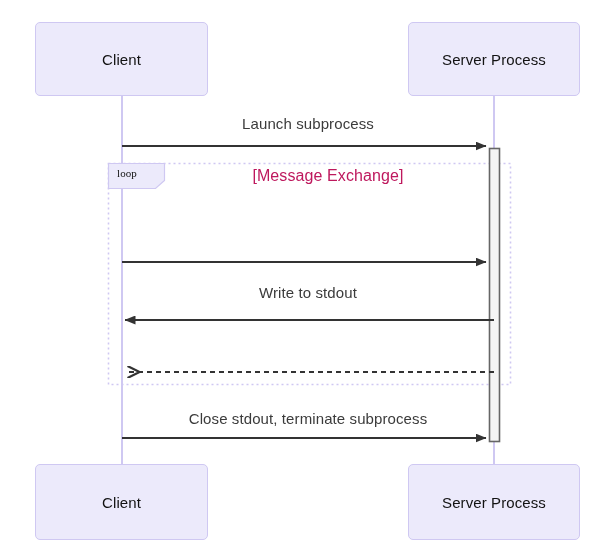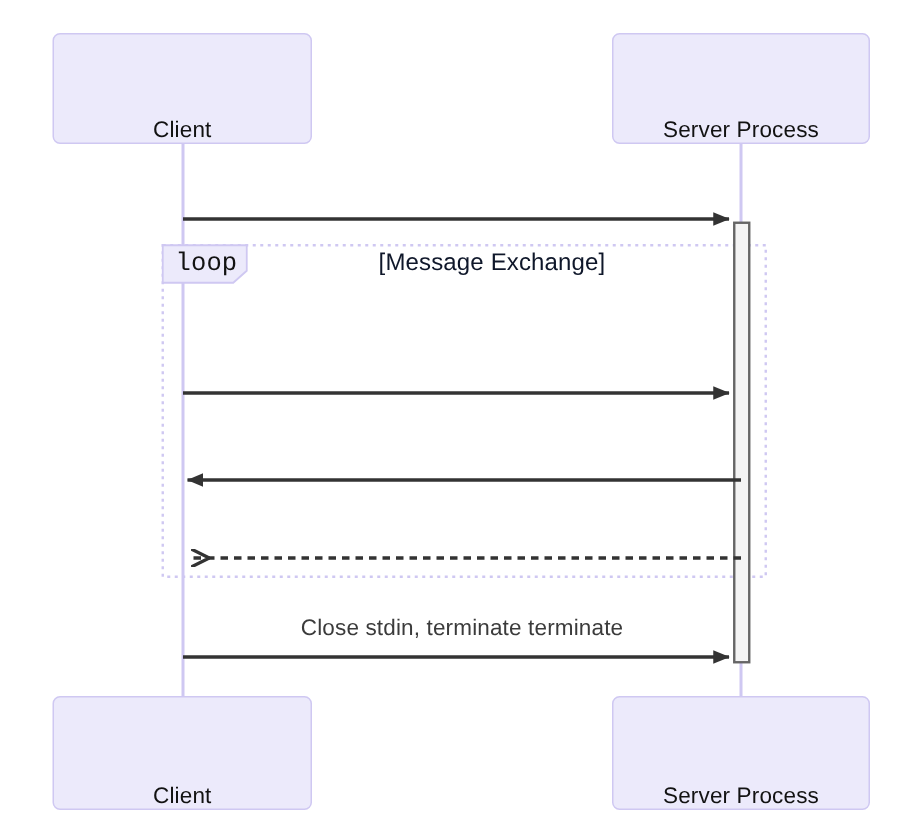--- a/index.html
+++ b/index.html
@@ -25,21 +25,21 @@
     width: 615px;
     height: 558px;
   }
   .participant-box {
     position: absolute;
     box-sizing: border-box;
     background: #ECEAFB;
     border: 1px solid #CFC8F2;
     border-radius: 5px;
     display: flex;
-    align-items: flex-end;
+    align-items: center;
     justify-content: center;
   }
   .participant-label {
     font-size: 15px;
     color: #121212;
     font-family: "Liberation Sans", sans-serif;
     letter-spacing: 0.1px;
     white-space: nowrap;
   }
   .msg-label {
@@ -48,31 +48,31 @@
     color: #3b3b3b;
     font-family: "Liberation Sans", sans-serif;
     white-space: nowrap;
     text-align: center;
     transform: translateX(-50%);
     letter-spacing: 0.1px;
   }
   .loop-title {
     position: absolute;
     font-size: 16px;
-    color: #0f172a;
+    color: #be185d;
     font-family: "Liberation Sans", sans-serif;
     white-space: nowrap;
     transform: translateX(-50%);
     letter-spacing: 0.1px;
   }
   .loop-tag-text {
     position: absolute;
-    font-size: 17px;
+    font-size: 11px;
     color: #121212;
-    font-family: Liberation Mono, monospace;
+    font-family: Liberation Serif, serif;
     white-space: nowrap;
     letter-spacing: 0.1px;
     text-align: right;
   }
 </style>
 </head>
 <body>
 
 <div id="diagram">
 
@@ -126,19 +126,21 @@
   </div>
 
   <div class="participant-box" style="left:408px; top:464px; width:172px; height:76px;">
     <span class="participant-label">Server Process</span>
   </div>
 
   <div class="loop-tag-text" style="left:117px; top:167px;">loop</div>
 
   <div class="loop-title" style="left:328px; top:167px;">[Message Exchange]</div>
 
+  <div class="msg-label" style="left:308px; top:115px;">Launch subprocess</div>
 
 
+  <div class="msg-label" style="left:308px; top:284px;">Write to stdout</div>
 
 
-  <div class="msg-label" style="left:308px; top:410px;">Close stdin, terminate terminate</div>
+  <div class="msg-label" style="left:308px; top:410px;">Close stdout, terminate subprocess</div>
 
 </div>
 
 </body></html>

